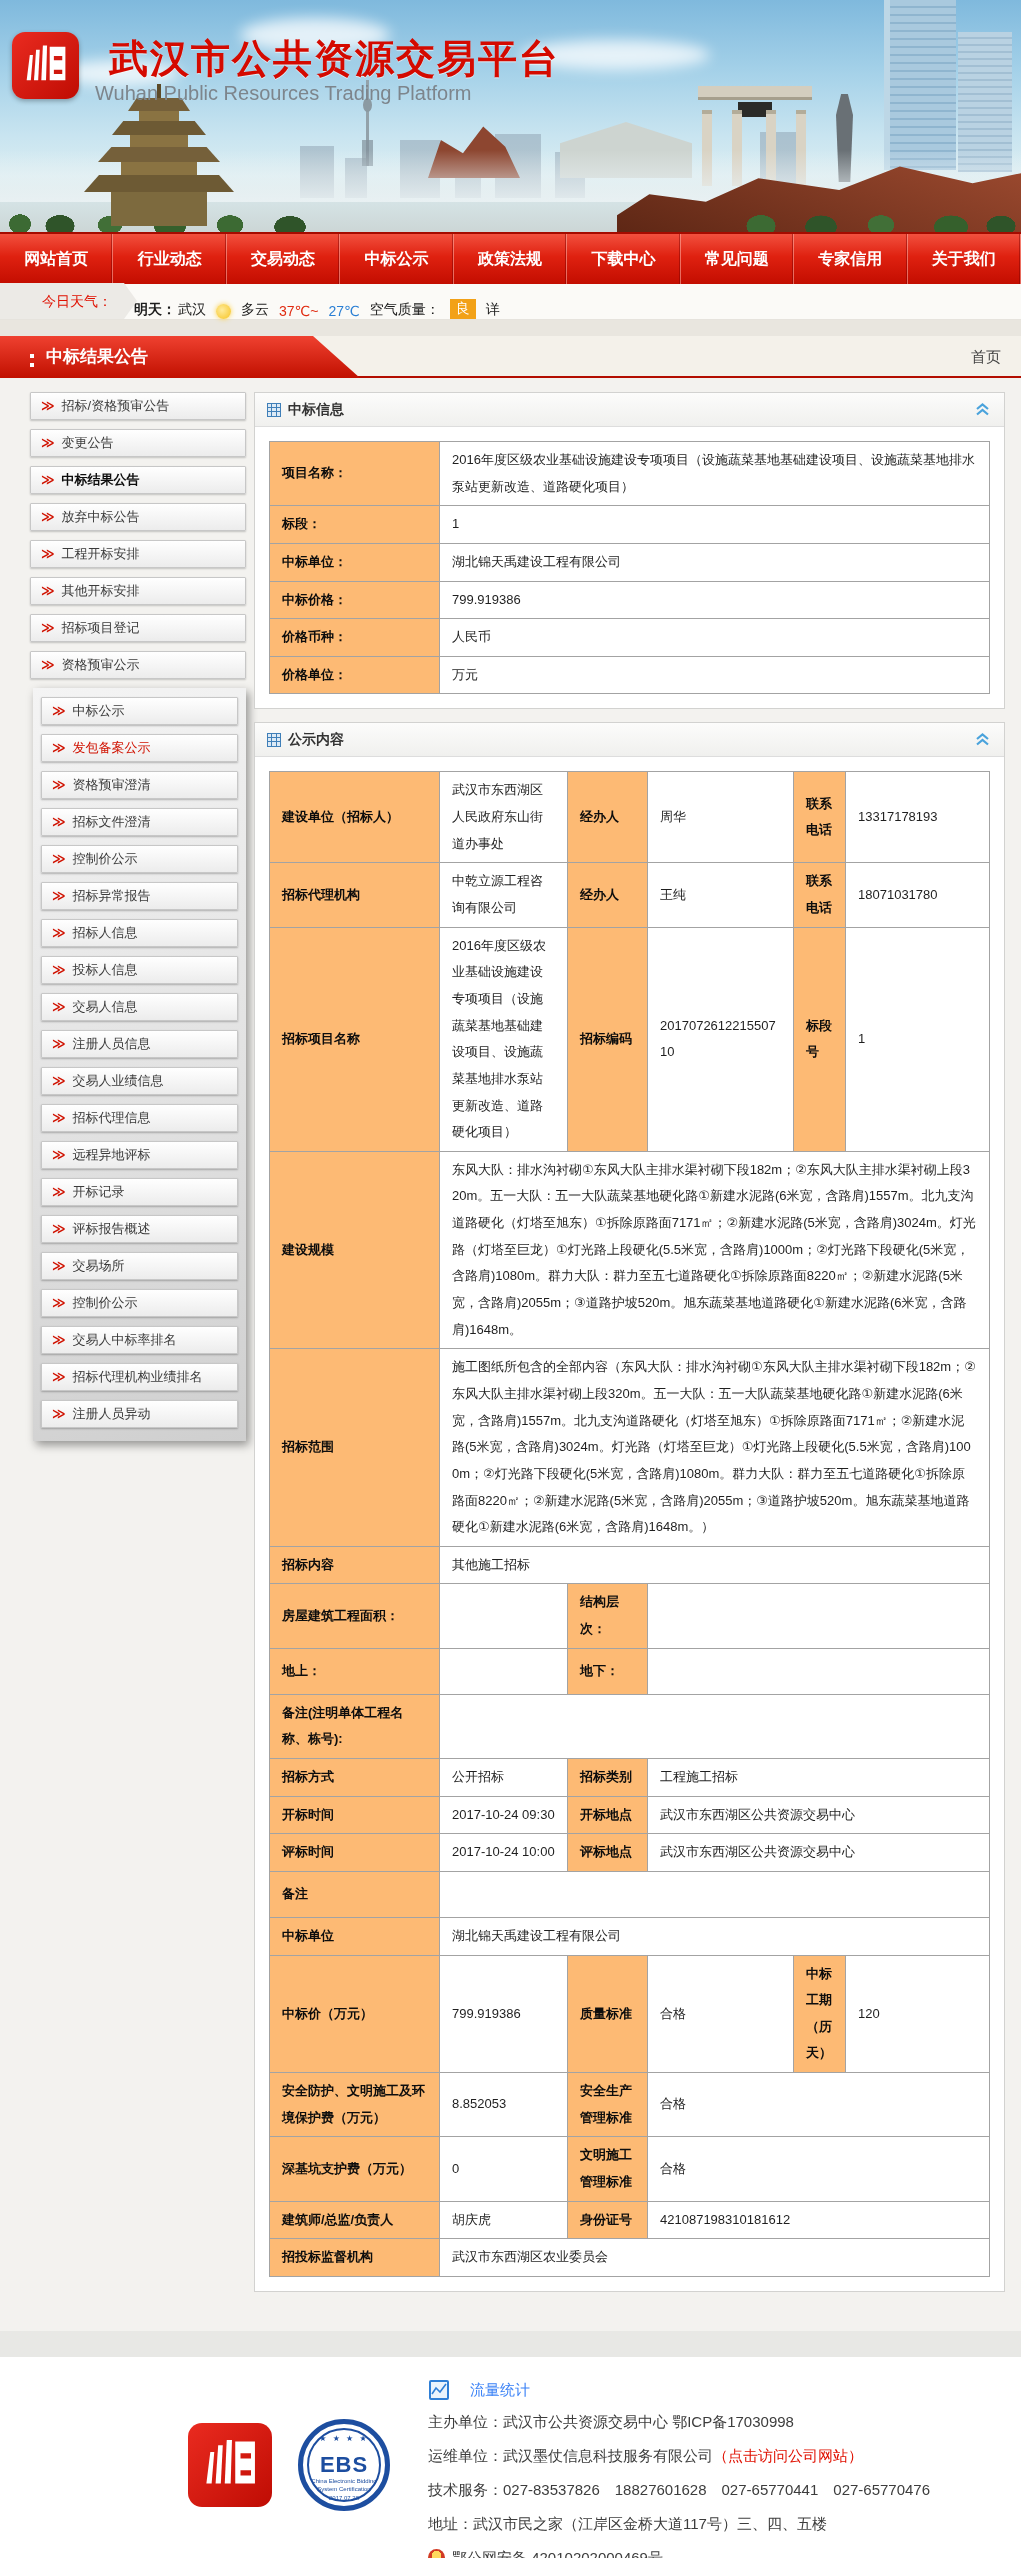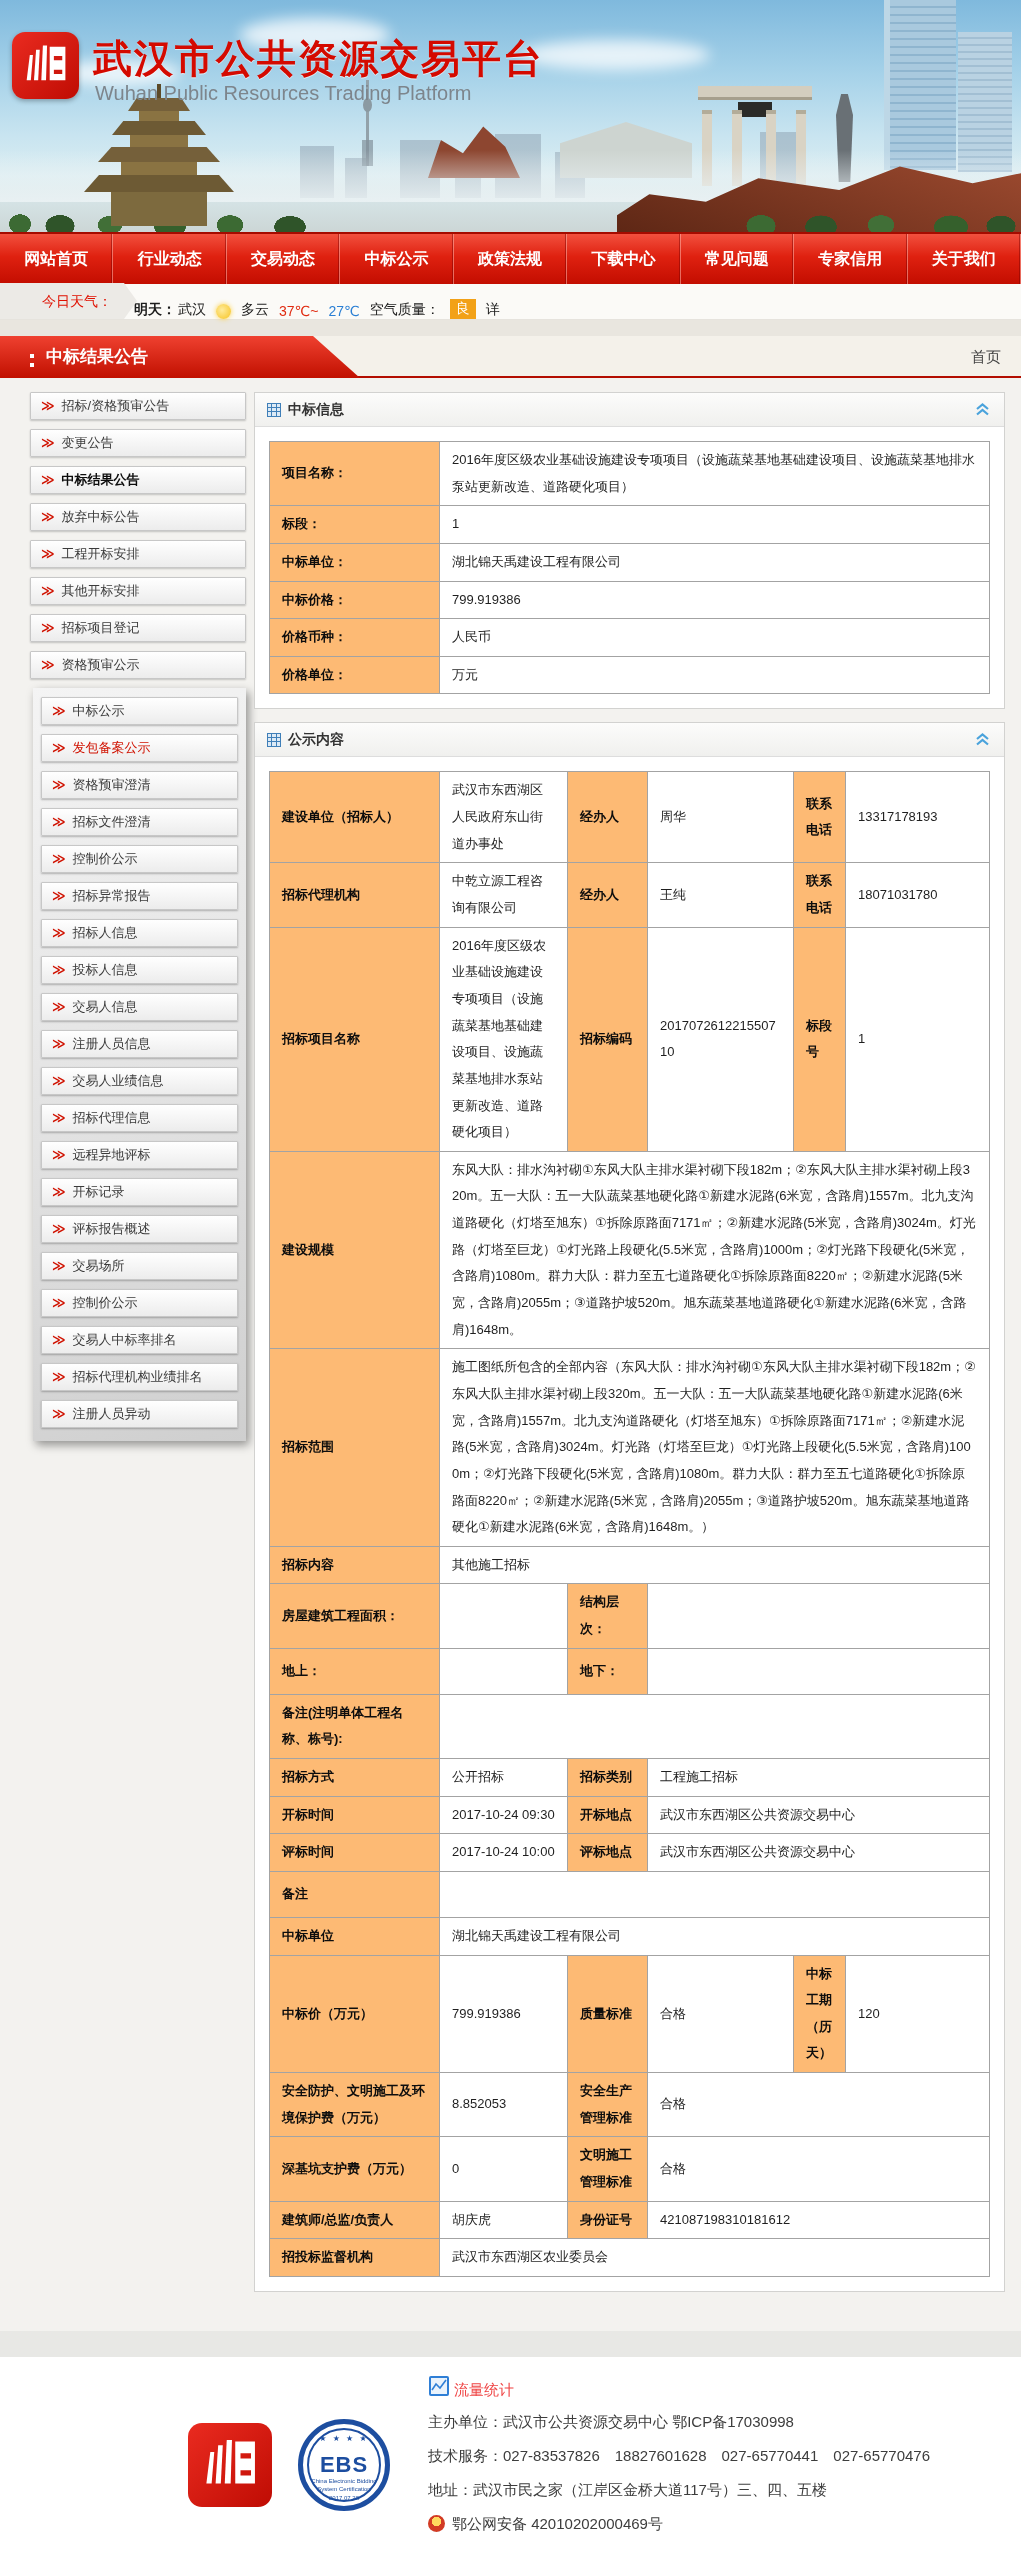--- a/index.html
+++ b/index.html
@@ -33,21 +33,21 @@
 .pagoda .spire{top:0;width:4px;height:16px;background:#5c4a28}
 .pagoda .r1{top:14px;width:62px;height:13px;background:#75603a;clip-path:polygon(0 100%,14% 0,86% 0,100% 100%)}
 .pagoda .b1{top:27px;width:40px;height:10px;background:#8a7342}
 .pagoda .r2{top:37px;width:94px;height:14px;background:#6d5a34;clip-path:polygon(0 100%,12% 0,88% 0,100% 100%)}
 .pagoda .b2{top:51px;width:58px;height:12px;background:#8a7342}
 .pagoda .r3{top:63px;width:122px;height:15px;background:#75603a;clip-path:polygon(0 100%,11% 0,89% 0,100% 100%)}
 .pagoda .b3{top:78px;width:76px;height:13px;background:#8a7342}
 .pagoda .r4{top:91px;width:150px;height:17px;background:#6d5a34;clip-path:polygon(0 100%,10% 0,90% 0,100% 100%)}
 .pagoda .b4{top:108px;width:96px;height:34px;background:#7d6a3e}
 .logo-box{position:absolute;left:12px;top:32px;width:67px;height:67px;border-radius:13px;background:linear-gradient(135deg,#ea2b20,#bf0c03);box-shadow:0 2px 5px rgba(0,0,0,.3)}
-.site-title{position:absolute;left:93px;top:32px;font-size:39px;font-weight:bold;color:#d40a00;letter-spacing:2px;text-shadow:0 1px 0 rgba(255,255,255,.6)}
+.site-title{position:absolute;left:109px;top:32px;font-size:39px;font-weight:bold;color:#d40a00;letter-spacing:2px;text-shadow:0 1px 0 rgba(255,255,255,.6)}
 .site-sub{position:absolute;left:95px;top:82px;font-size:20px;color:#7d858c}
 
 
 .nav{display:flex;height:52px;background:linear-gradient(180deg,#f2503e 0%,#df2110 45%,#c30d00 100%);border-top:2px solid #a50b00}
 .nav a{flex:1;display:block;text-align:center;line-height:50px;color:#fff;font-size:16px;font-weight:bold;text-decoration:none;border-right:1px solid rgba(255,180,170,.55);box-shadow:inset -1px 0 0 rgba(120,0,0,.45)}
 
 
 .weather{display:flex;align-items:flex-end;height:36px;background:#fbfaf7;border-bottom:1px solid #e6e3dd;font-size:14px;color:#1c1c1c}
 .w-label{position:relative;height:36px;line-height:36px;background:#eceae6;color:#e01000;padding:0 12px 0 42px;margin-right:26px;white-space:nowrap}
 .w-label:after{content:"";position:absolute;right:-13px;top:0;border-left:13px solid #eceae6;border-top:18px solid transparent;border-bottom:18px solid transparent}
@@ -93,21 +93,21 @@
 .logo-red-sm{width:84px;height:84px;border-radius:14px;background:linear-gradient(135deg,#ea2b20,#bf0c03)}
 .ebs{position:relative;width:92px;height:92px;border:5px solid #1d4ea0;border-radius:50%;background:#fff;text-align:center}
 .ebs .ring{position:absolute;inset:4px;border:2px solid #1d4ea0;border-radius:50%}
 .ebs .stars{position:absolute;top:10px;left:0;right:0;font-size:8px;color:#1d4ea0;letter-spacing:2px}
 .ebs .word{position:absolute;top:28px;left:0;right:0;font-size:22px;font-weight:bold;color:#1d4ea0;letter-spacing:1px}
 .ebs .tiny{position:absolute;left:6px;right:6px;font-size:6px;color:#1d4ea0;line-height:7px}
 .ebs .t1{top:54px}.ebs .t2{top:62px}.ebs .dt{top:71px;font-size:6px}
 .f-text{margin-left:428px;padding-top:6px;font-size:15px;color:#3d3d3d}
 .f-line{line-height:34px}
 .f-red{color:#e01000}
-.stats-line{display:flex;gap:4px;line-height:30px;color:#ef4444}
+.stats-line{display:flex;align-items:center;gap:20px;line-height:30px;color:#3b82f6}
 .badge{display:inline-block;width:17px;height:17px;border-radius:50%;background:radial-gradient(circle at 50% 38%,#ffd95e 0 35%,#d23b24 36% 75%,#a8241a 76%);vertical-align:-3px;margin-right:7px}
 svg{display:block}
 </style>
 </head>
 <body>
 
 <div class="page">
 
   <div class="banner">
     <div class="cloud" style="left:240px;top:18px;width:150px;height:34px"></div>
@@ -452,19 +452,20 @@
     <div class="f-text">
       <div class="stats-line">
         <svg width="22" height="22" viewBox="0 0 22 22">
             <rect x="1" y="1" width="20" height="20" fill="#2f7fd6" rx="2"></rect>
             <rect x="3" y="3" width="16" height="16" fill="#eaf3fc"></rect>
             <polyline points="4,15 8,9 12,13 18,5" stroke="#2f7fd6" stroke-width="1.6" fill="none"></polyline>
           </svg>
         <span>流量统计</span>
       </div>
       <div class="f-line">主办单位：武汉市公共资源交易中心 鄂ICP备17030998</div>
+      <div class="f-line"><span>运维单位：武汉墨仗信息科技服务有限公司</span><a href="#" class="f-red" style="text-decoration:none">（点击访问公司网站）</a></div>
       <div class="f-line">技术服务：027-83537826　18827601628　027-65770441　027-65770476</div>
       <div class="f-line">地址：武汉市民之家（江岸区金桥大道117号）三、四、五楼</div>
       <div class="f-line"><span class="badge"></span><span>鄂公网安备 42010202000469号</span></div>
     </div>
   </div>
 
 </div>
 
 </body></html>

